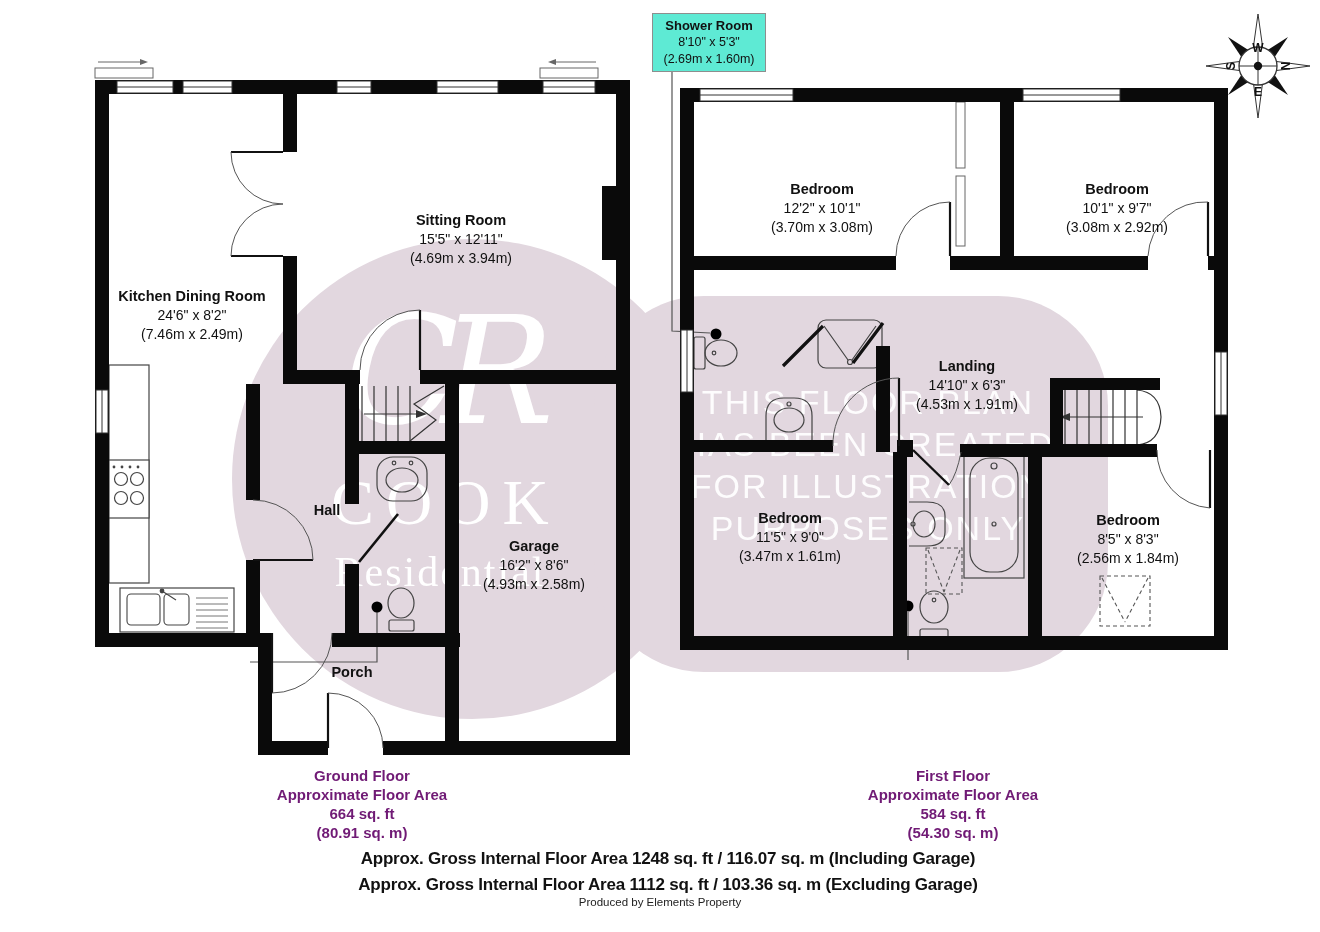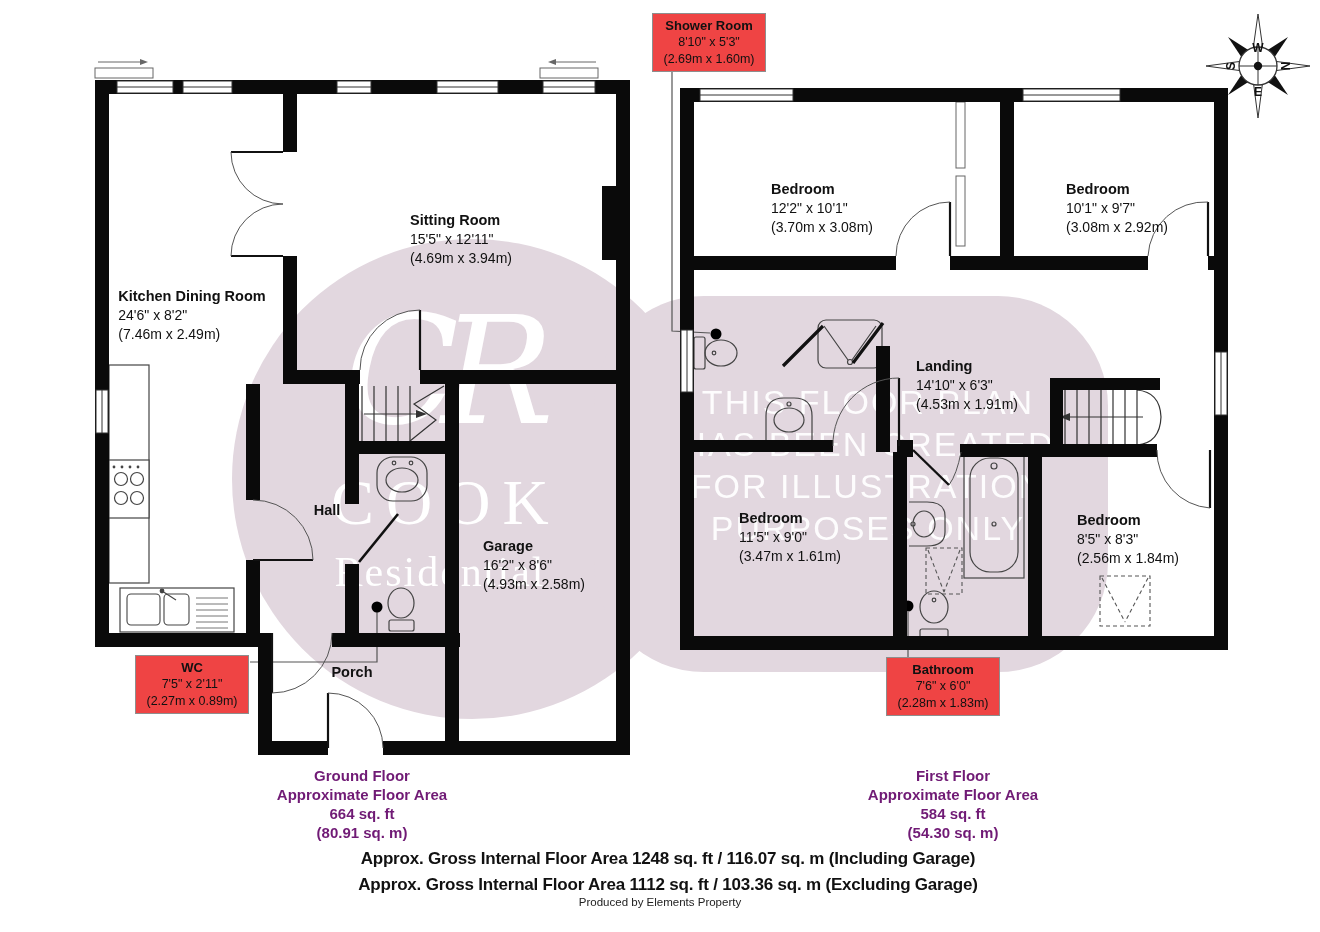--- a/index.html
+++ b/index.html
@@ -13,24 +13,24 @@
   .wm-cook{position:absolute;left:290px;top:468px;width:300px;text-align:center;color:#fff;
            font:64px "Liberation Serif",serif;line-height:70px;letter-spacing:12px;text-indent:12px;}
   .wm-res{position:absolute;left:290px;top:549px;width:300px;text-align:center;color:#fff;
           font:42px "Liberation Serif",serif;line-height:46px;letter-spacing:2px;}
   .wm-notice{position:absolute;left:613px;top:381px;width:510px;text-align:center;
              color:rgba(255,255,255,.93);font:34px "Liberation Sans",sans-serif;
              line-height:42px;letter-spacing:2px;white-space:nowrap;}
   
   #plan-svg{position:absolute;left:0;top:0;}
   
-  .lbl{position:absolute;transform:translateX(-50%);text-align:left;color:#111;
+  .lbl{position:absolute;transform:translateX(-50%);text-align:center;color:#111;
        font-size:14px;line-height:19px;white-space:nowrap;}
   .lbl .nm{font-weight:bold;font-size:14.5px;}
-  .boxlbl{position:absolute;background:#ef4444;border:1px solid #8e8e8e;text-align:center;
+  .boxlbl{position:absolute;background:#5eead4;border:1px solid #8e8e8e;text-align:center;
           color:#111;font-size:12.5px;line-height:17px;padding:3px 2px;box-sizing:border-box;width:114px;white-space:nowrap;}
   .boxlbl .nm{font-weight:bold;font-size:13px;}
   .sum{position:absolute;transform:translateX(-50%);text-align:center;color:#701a75;
        font-weight:bold;font-size:15px;line-height:19px;white-space:nowrap;}
   .foot{position:absolute;left:8px;width:100%;text-align:center;color:#111;
         font-weight:bold;font-size:17px;letter-spacing:-0.2px;}
   .credit{position:absolute;left:0;width:100%;text-align:center;color:#222;font-size:11.5px;}
 </style>
 </head>
 <body>
@@ -300,34 +300,24 @@
   </div>
   <div class="lbl" style="left:534px;top:537px">
     <div class="nm">Garage</div>
     <div>16'2" x 8'6"</div>
     <div>(4.93m x 2.58m)</div>
   </div>
   <div class="lbl" style="left:352px;top:663px">
     <div class="nm">Porch</div>
   </div>
 
-  <div class="boxlbl" style="left:135px;top:655px">
-    <div class="nm">WC</div>
-    <div>7'5" x 2'11"</div>
-    <div>(2.27m x 0.89m)</div>
-  </div>
   <div class="boxlbl" style="left:652px;top:13px">
     <div class="nm">Shower Room</div>
     <div>8'10" x 5'3"</div>
     <div>(2.69m x 1.60m)</div>
-  </div>
-  <div class="boxlbl" style="left:886px;top:657px">
-    <div class="nm">Bathroom</div>
-    <div>7'6" x 6'0"</div>
-    <div>(2.28m x 1.83m)</div>
   </div>
 
   <div class="lbl" style="left:822px;top:180px">
     <div class="nm">Bedroom</div>
     <div>12'2" x 10'1"</div>
     <div>(3.70m x 3.08m)</div>
   </div>
   <div class="lbl" style="left:1117px;top:180px">
     <div class="nm">Bedroom</div>
     <div>10'1" x 9'7"</div>

